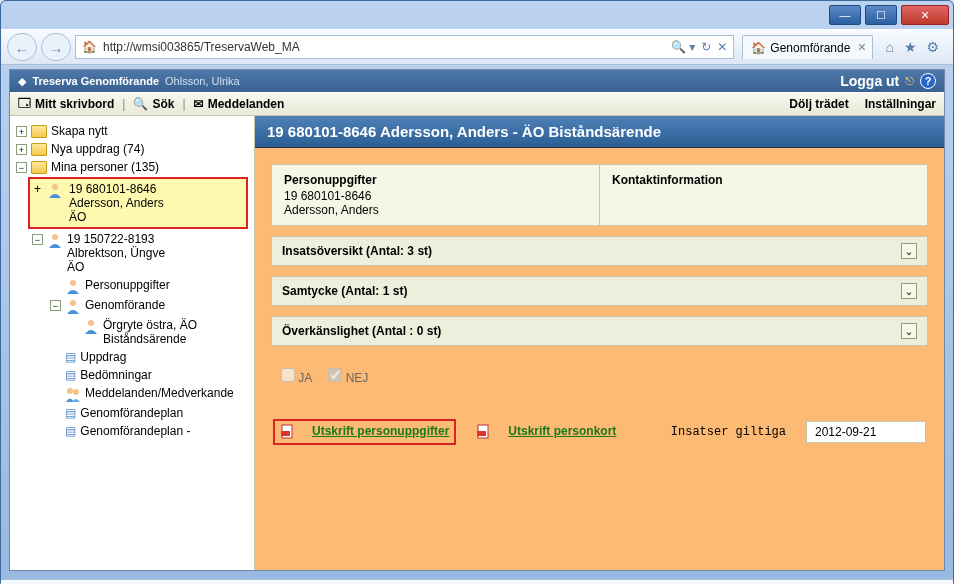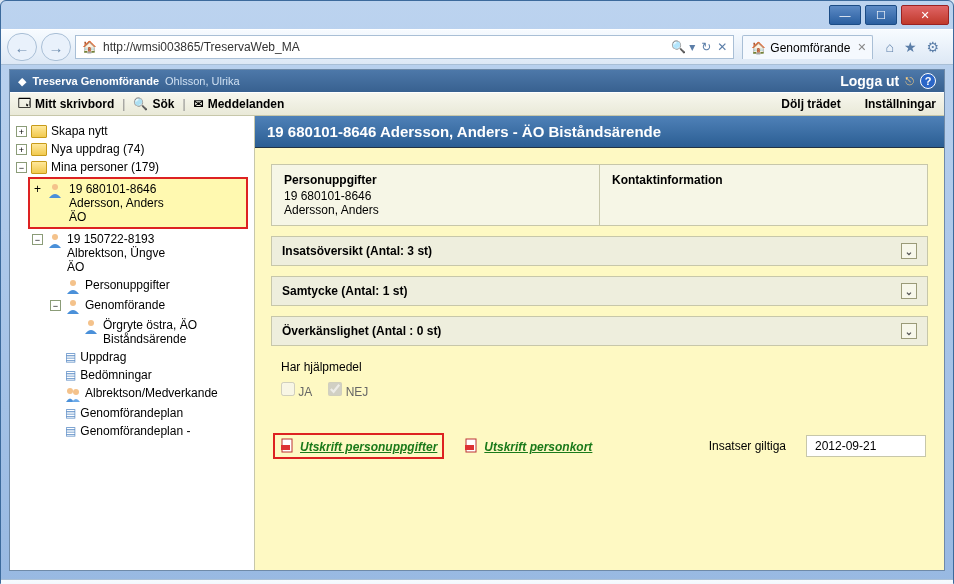--- a/index.html
+++ b/index.html
@@ -27,57 +27,57 @@
   .app-header { height:22px; background: linear-gradient(#4d78a9,#386190); color:#fff; display:flex; align-items:center; padding:0 8px; font-size:11px; gap:6px;}
   .app-header .title { font-weight:bold; }
   .app-header .user { color:#cfe0f2; }
   .app-header .right { margin-left:auto; display:flex; align-items:center; gap:6px; }
   .logout { color:#fff; font-weight:bold; font-size:14px; }
   .help-ball { width:16px;height:16px;border-radius:8px;background:#2a66c8;color:#fff;display:flex;align-items:center;justify-content:center;font-size:11px;font-weight:bold;border:1px solid #fff;}
 
   
   .toolbar { height:24px; background:linear-gradient(#f7f7ee,#e9e9d8); border-top:1px solid #fff; border-bottom:1px solid #c7c7aa; display:flex; align-items:center; padding:0 8px; font-size:12px; color:#000; font-weight:bold; gap:4px;}
   .toolbar .sep { color:#888; font-weight:normal; margin:0 4px;}
-  .toolbar .right { margin-left:auto; display:flex; gap:24px; font-weight:bold;}
+  .toolbar .right { margin-left:auto; display:flex; gap:16px; font-weight:bold;}
 
   
   .body { flex:1; display:flex; min-height:0; }
   .tree-pane { width:245px; border-right:1px solid #c7c7aa; background:#fff; overflow-y:scroll; padding:6px 2px 6px 2px; font-size:12px; }
   .tree-item { padding:2px 2px 2px 4px; display:flex; align-items:flex-start; gap:4px; cursor:default;}
   .tree-item .exp { width:11px;height:11px;border:1px solid #8b9c78;font-size:9px;display:flex;align-items:center;justify-content:center;color:#000;background:#fff;margin-top:2px; flex-shrink:0;}
   .tree-item .noexp { width:11px; flex-shrink:0; }
   .folder-icon { width:16px;height:13px;background:linear-gradient(#ffe89a,#f1c94e);border:1px solid #c79b1a;border-radius:1px;flex-shrink:0;margin-top:1px;}
   .person-icon { flex-shrink:0; }
   .indent1 { padding-left: 20px; }
   .indent2 { padding-left: 38px; }
   .indent3 { padding-left: 56px; }
   .selected { background:#fff9b0; border:2px solid #d22; padding:3px 4px; margin:1px 4px 1px 16px; }
   .labeltxt { color:#000; }
 
   
-  .main-pane { flex:1; background:#fef9c3; display:flex; flex-direction:column; }
+  .main-pane { flex:1; background:#fdba74; display:flex; flex-direction:column; }
   .page-title { background: linear-gradient(#4f81b8,#2b5e93); color:#fff; font-weight:bold; font-size:15px; padding:7px 12px; border-bottom:1px solid #234; }
   .content { padding:16px; flex:1; }
   .info-row { display:flex; border:1px solid #c7c7aa; background:#f6f6e6; }
   .info-cell { flex:1; padding:8px 12px; font-size:12px; }
   .info-cell + .info-cell { border-left:1px solid #c7c7aa; }
   .info-cell .h { font-weight:bold; margin-bottom:2px; }
 
   .acc { margin-top:10px; border:1px solid #c7c7aa; background:#eeeedd; display:flex; align-items:center; padding:6px 10px; font-size:12px; font-weight:bold; }
   .acc .chev { margin-left:auto; width:16px;height:16px;border:1px solid #9a9a78;background:#f7f7ea;display:flex;align-items:center;justify-content:center;font-size:10px;color:#555;}
 
   .aid { margin-top:8px; padding:6px 10px; font-size:12px; }
   .aid .row { margin-top:8px; display:flex; gap:16px; align-items:center; color:#666;}
   .aid input[type=checkbox]{ width:14px; height:14px; }
 
   .actions { margin-top:28px; display:flex; align-items:center; gap:20px; font-size:12px; padding:0 2px; }
-  .pdf-link { display:flex; align-items:flex-end; gap:4px; color:#1a7a1a; font-weight:bold; text-decoration:underline;font-style:italic; }
+  .pdf-link { display:flex; align-items:flex-start; gap:16px; color:#1a7a1a; font-weight:bold; text-decoration:underline; }
   .pdf-link.hl { border:2px solid #d22; padding:3px 5px; }
   .pdf-icon { width:16px;height:16px; flex-shrink:0;}
-  .date-label { margin-left:auto; }
+  .date-label { margin-left:auto;font-family:Liberation Mono, monospace; }
   .date-box { border:1px solid #c7c7aa; background:#fff; padding:3px 8px; width:120px; font-size:12px;}
 
   .status-bar { height:24px; background:linear-gradient(#f7fbff,#dde8f5); border-top:1px solid #a9bfd6; display:flex; align-items:center; justify-content:flex-end; padding:0 10px; font-size:11px; gap:6px;}
   .zoom-sep { width:1px; height:16px; background:#a9bfd6; margin:0 6px;}
 
   
   .tree-pane::-webkit-scrollbar { width:16px; }
   .tree-pane::-webkit-scrollbar-track { background:#efefef; border-left:1px solid #ddd;}
   .tree-pane::-webkit-scrollbar-thumb { background:#cfd8e4; border:1px solid #a9bfd6;}
 </style>
@@ -152,21 +152,21 @@
           <span class="labeltxt">Skapa nytt</span>
         </div>
         <div class="tree-item">
           <span class="exp">+</span>
           <span class="folder-icon"></span>
           <span class="labeltxt">Nya uppdrag (74)</span>
         </div>
         <div class="tree-item">
           <span class="exp">−</span>
           <span class="folder-icon"></span>
-          <span class="labeltxt">Mina personer (179)</span>
+          <span class="labeltxt">Mina personer (135)</span>
         </div>
 
         <div class="selected">
           <div style="display:flex;gap:6px;align-items:flex-start">
             <span class="exp">+</span>
             <svg class="person-icon" width="16" height="16">
                 <circle cx="8" cy="5" r="3" fill="#f4c28b"></circle>
                 <path d="M2 16 Q8 8 14 16" fill="#4a90d9"></path>
               </svg>
             <div>
@@ -225,21 +225,21 @@
           <span>Bedömningar</span>
         </div>
         <div class="tree-item indent2">
           <span class="noexp"></span>
           <svg class="person-icon" width="16" height="16">
               <circle cx="5" cy="5" r="3" fill="#f4c28b"></circle>
               <circle cx="11" cy="6" r="3" fill="#f4c28b"></circle>
               <path d="M1 16 Q5 9 9 16" fill="#4a90d9"></path>
               <path d="M7 16 Q11 10 15 16" fill="#6aa9e9"></path>
             </svg>
-          <span>Albrektson/Medverkande</span>
+          <span>Meddelanden/Medverkande</span>
         </div>
         <div class="tree-item indent2">
           <span class="noexp"></span>
           <span style="color:#5a8bc5">▤</span>
           <span>Genomförandeplan</span>
         </div>
         <div class="tree-item indent2">
           <span class="noexp"></span>
           <span style="color:#5a8bc5">▤</span>
           <span>Genomförandeplan -</span>
@@ -267,21 +267,20 @@
           <div class="acc">
             <span>Samtycke (Antal: 1 st)</span>
             <span class="chev">⌄</span>
           </div>
           <div class="acc">
             <span>Överkänslighet (Antal : 0 st)</span>
             <span class="chev">⌄</span>
           </div>
 
           <div class="aid">
-            <div>Har hjälpmedel</div>
             <div class="row">
               <label><input type="checkbox" disabled="" style=""> <span>JA</span></label>
               <label><input type="checkbox" checked="" disabled="" style=""> <span>NEJ</span></label>
             </div>
           </div>
 
           <div class="actions">
             <a class="pdf-link hl">
               <svg class="pdf-icon" viewBox="0 0 16 16">
                   <rect x="2" y="1" width="10" height="13" fill="#fff" stroke="#b33"></rect>

